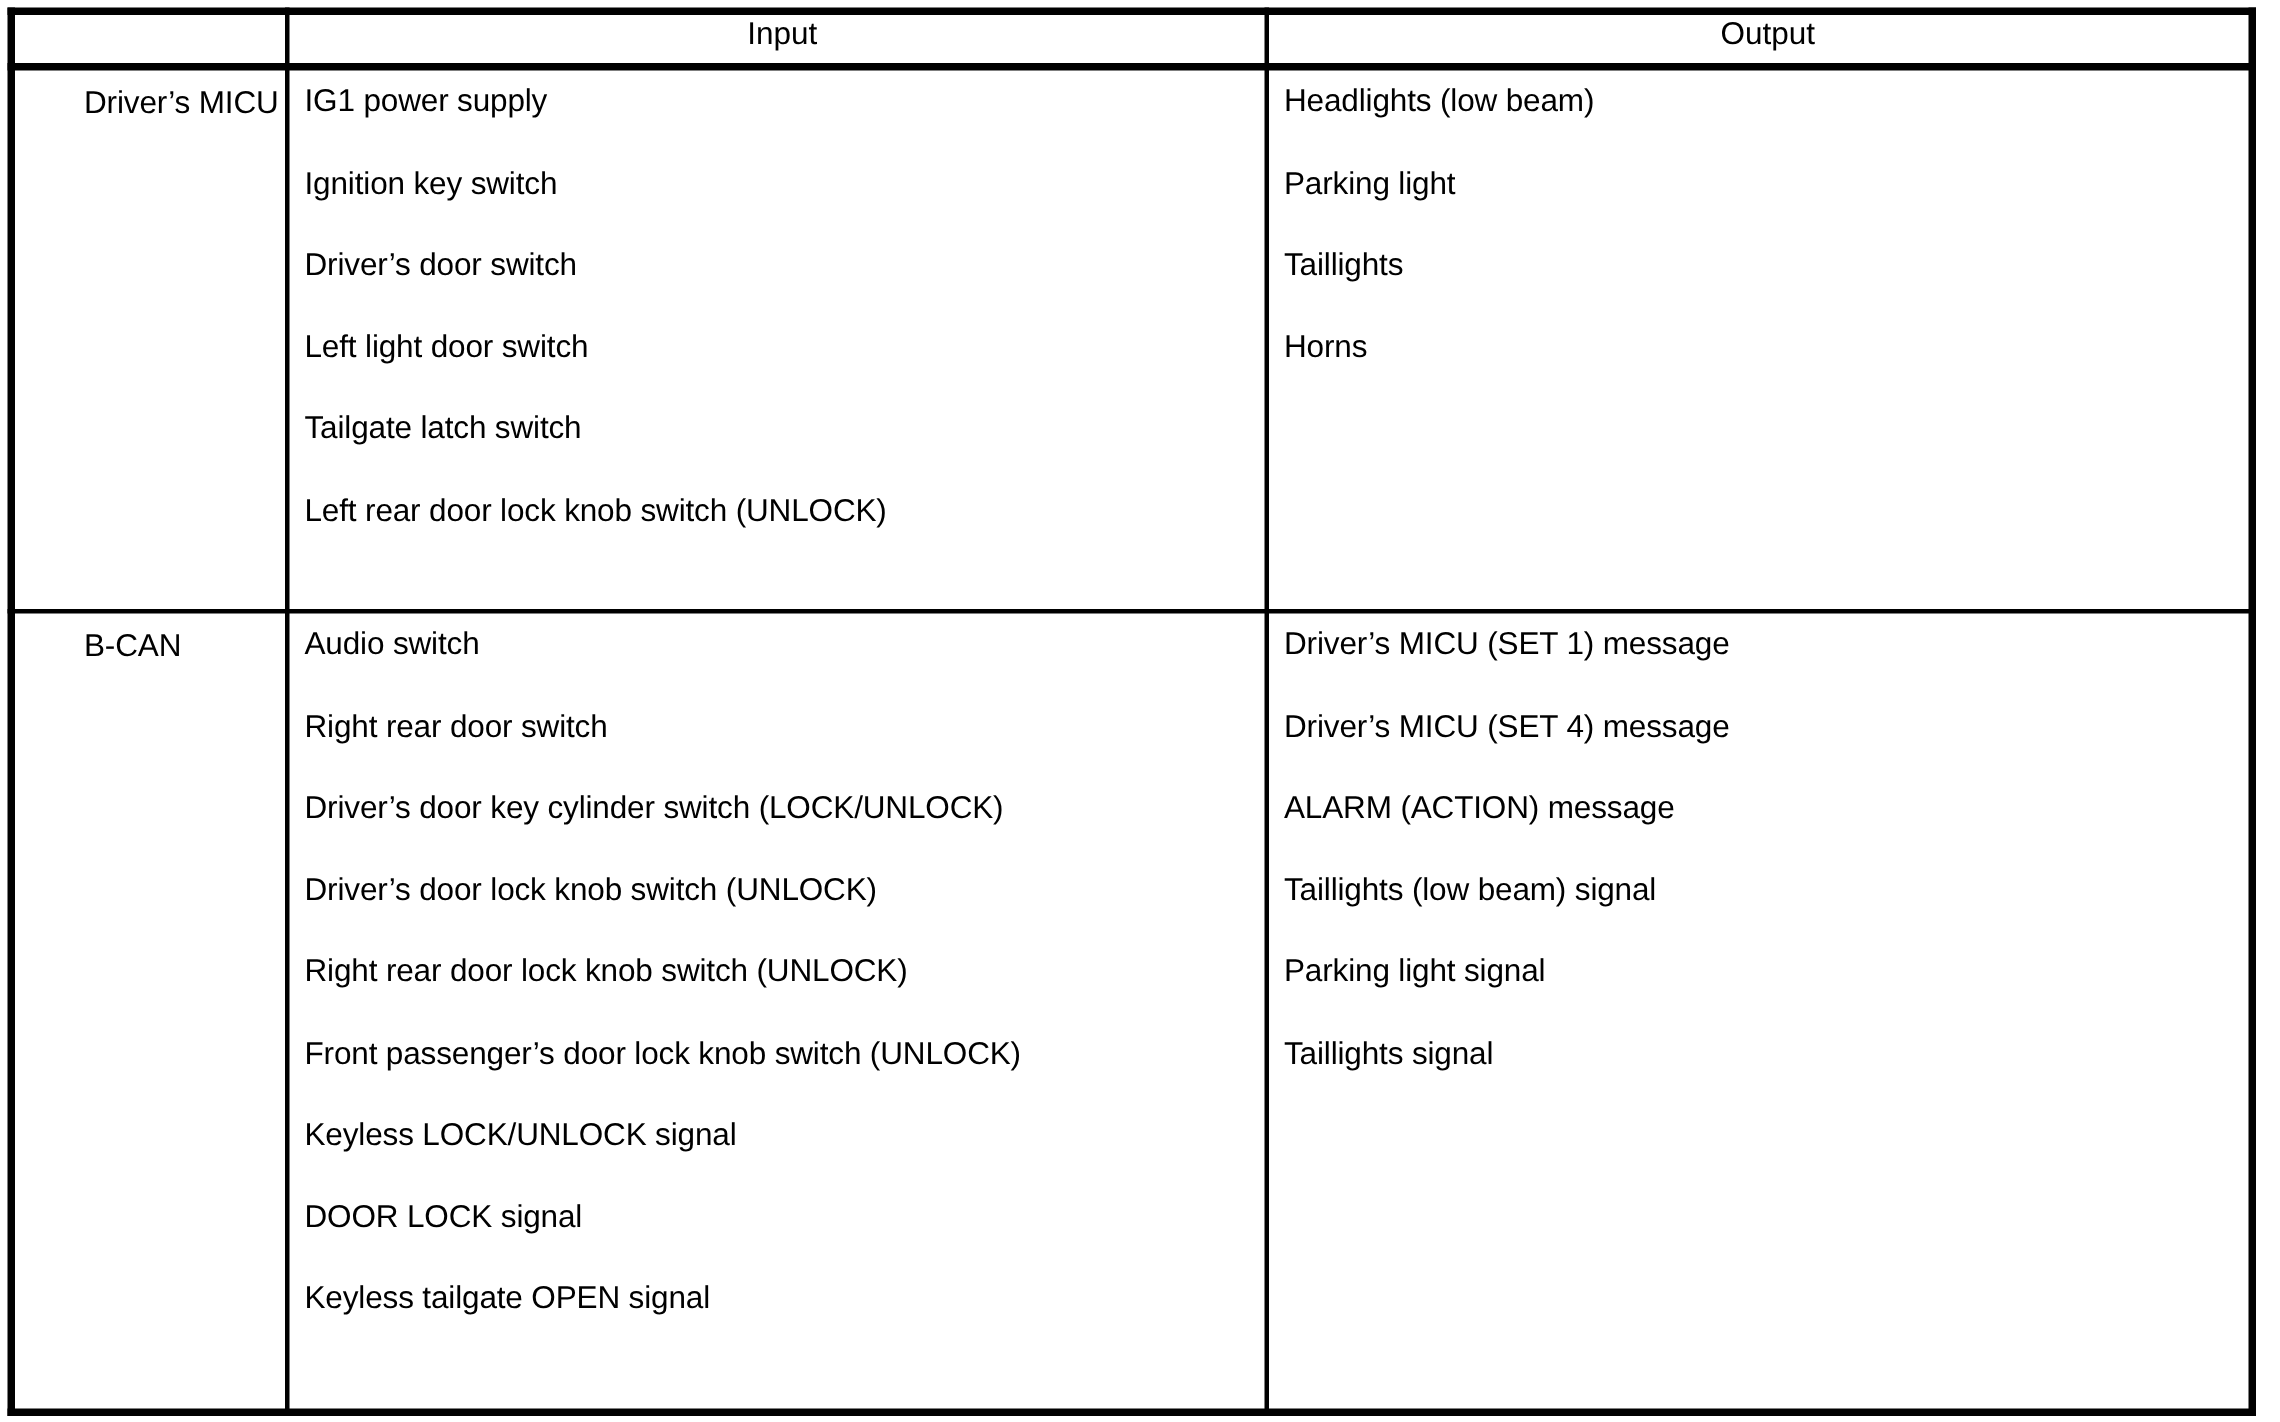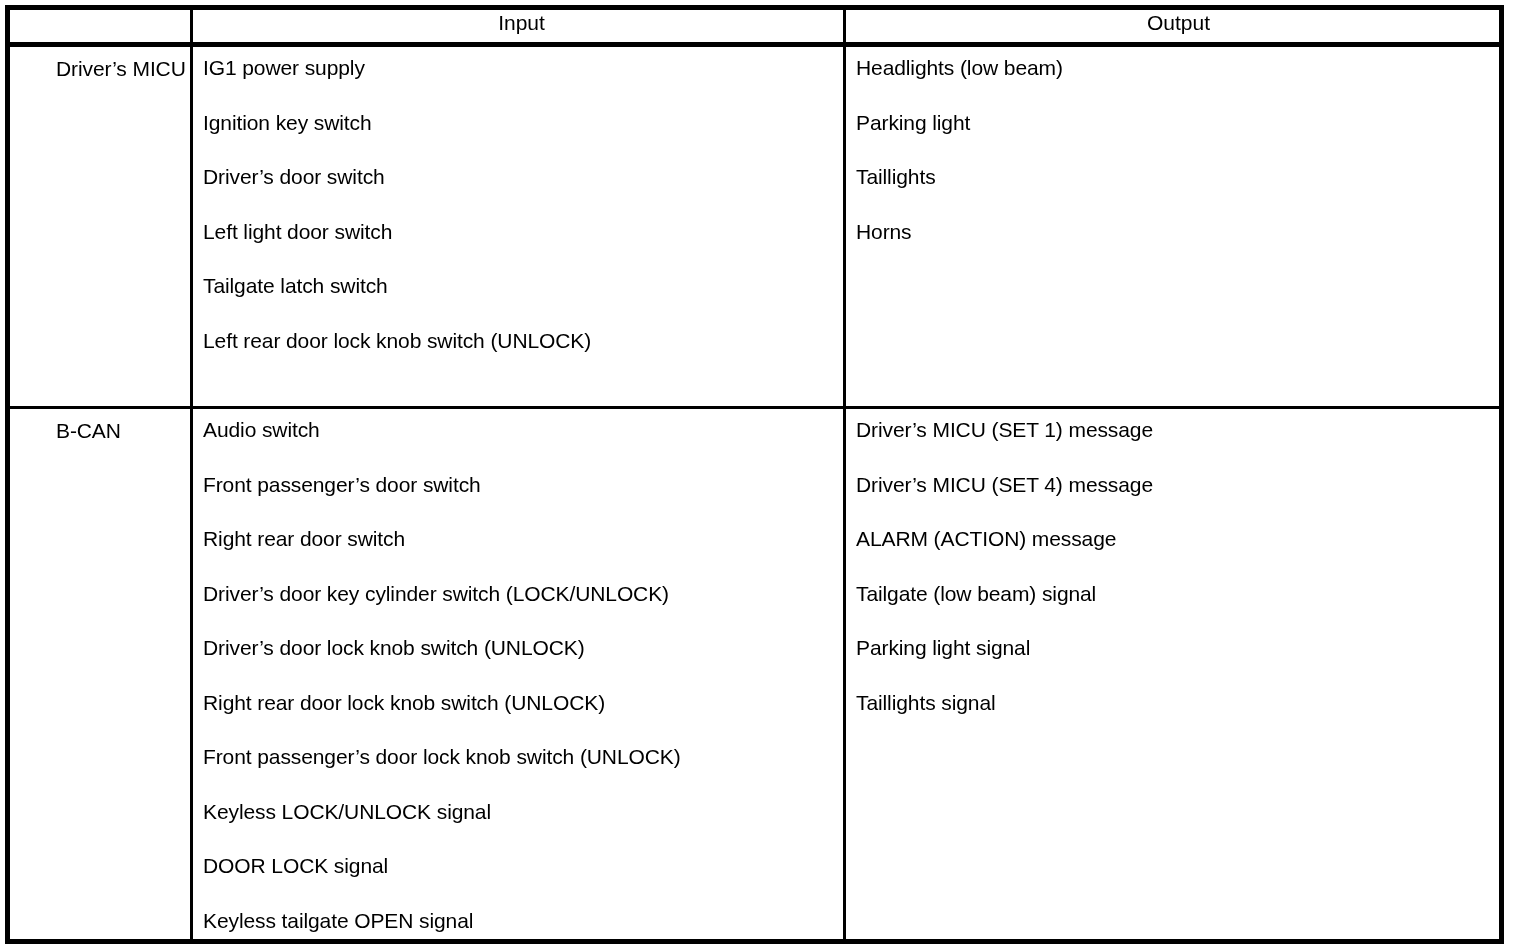--- a/index.html
+++ b/index.html
@@ -165,37 +165,36 @@
 
   <div class="body-row row-bcan">
     <div class="cell cell-cat">
       <div class="stack">
         <div class="line">B-CAN</div>
       </div>
     </div>
     <div class="cell cell-in">
       <div class="stack">
         <div class="line">Audio switch</div>
-        <div class="line">Front passenger’s door switch</div>
         <div class="line">Right rear door switch</div>
         <div class="line">Driver’s door key cylinder switch (LOCK/UNLOCK)</div>
         <div class="line">Driver’s door lock knob switch (UNLOCK)</div>
         <div class="line">Right rear door lock knob switch (UNLOCK)</div>
         <div class="line">Front passenger’s door lock knob switch (UNLOCK)</div>
         <div class="line">Keyless LOCK/UNLOCK signal</div>
         <div class="line">DOOR LOCK signal</div>
         <div class="line">Keyless tailgate OPEN signal</div>
       </div>
     </div>
     <div class="cell cell-out">
       <div class="stack">
         <div class="line">Driver’s MICU (SET 1) message</div>
         <div class="line">Driver’s MICU (SET 4) message</div>
         <div class="line">ALARM (ACTION) message</div>
-        <div class="line">Tailgate (low beam) signal</div>
+        <div class="line">Taillights (low beam) signal</div>
         <div class="line">Parking light signal</div>
         <div class="line">Taillights signal</div>
       </div>
     </div>
   </div>
 
   <div class="frame-top"></div>
   <div class="frame-bottom"></div>
   <div class="frame-left"></div>
   <div class="frame-right"></div>

